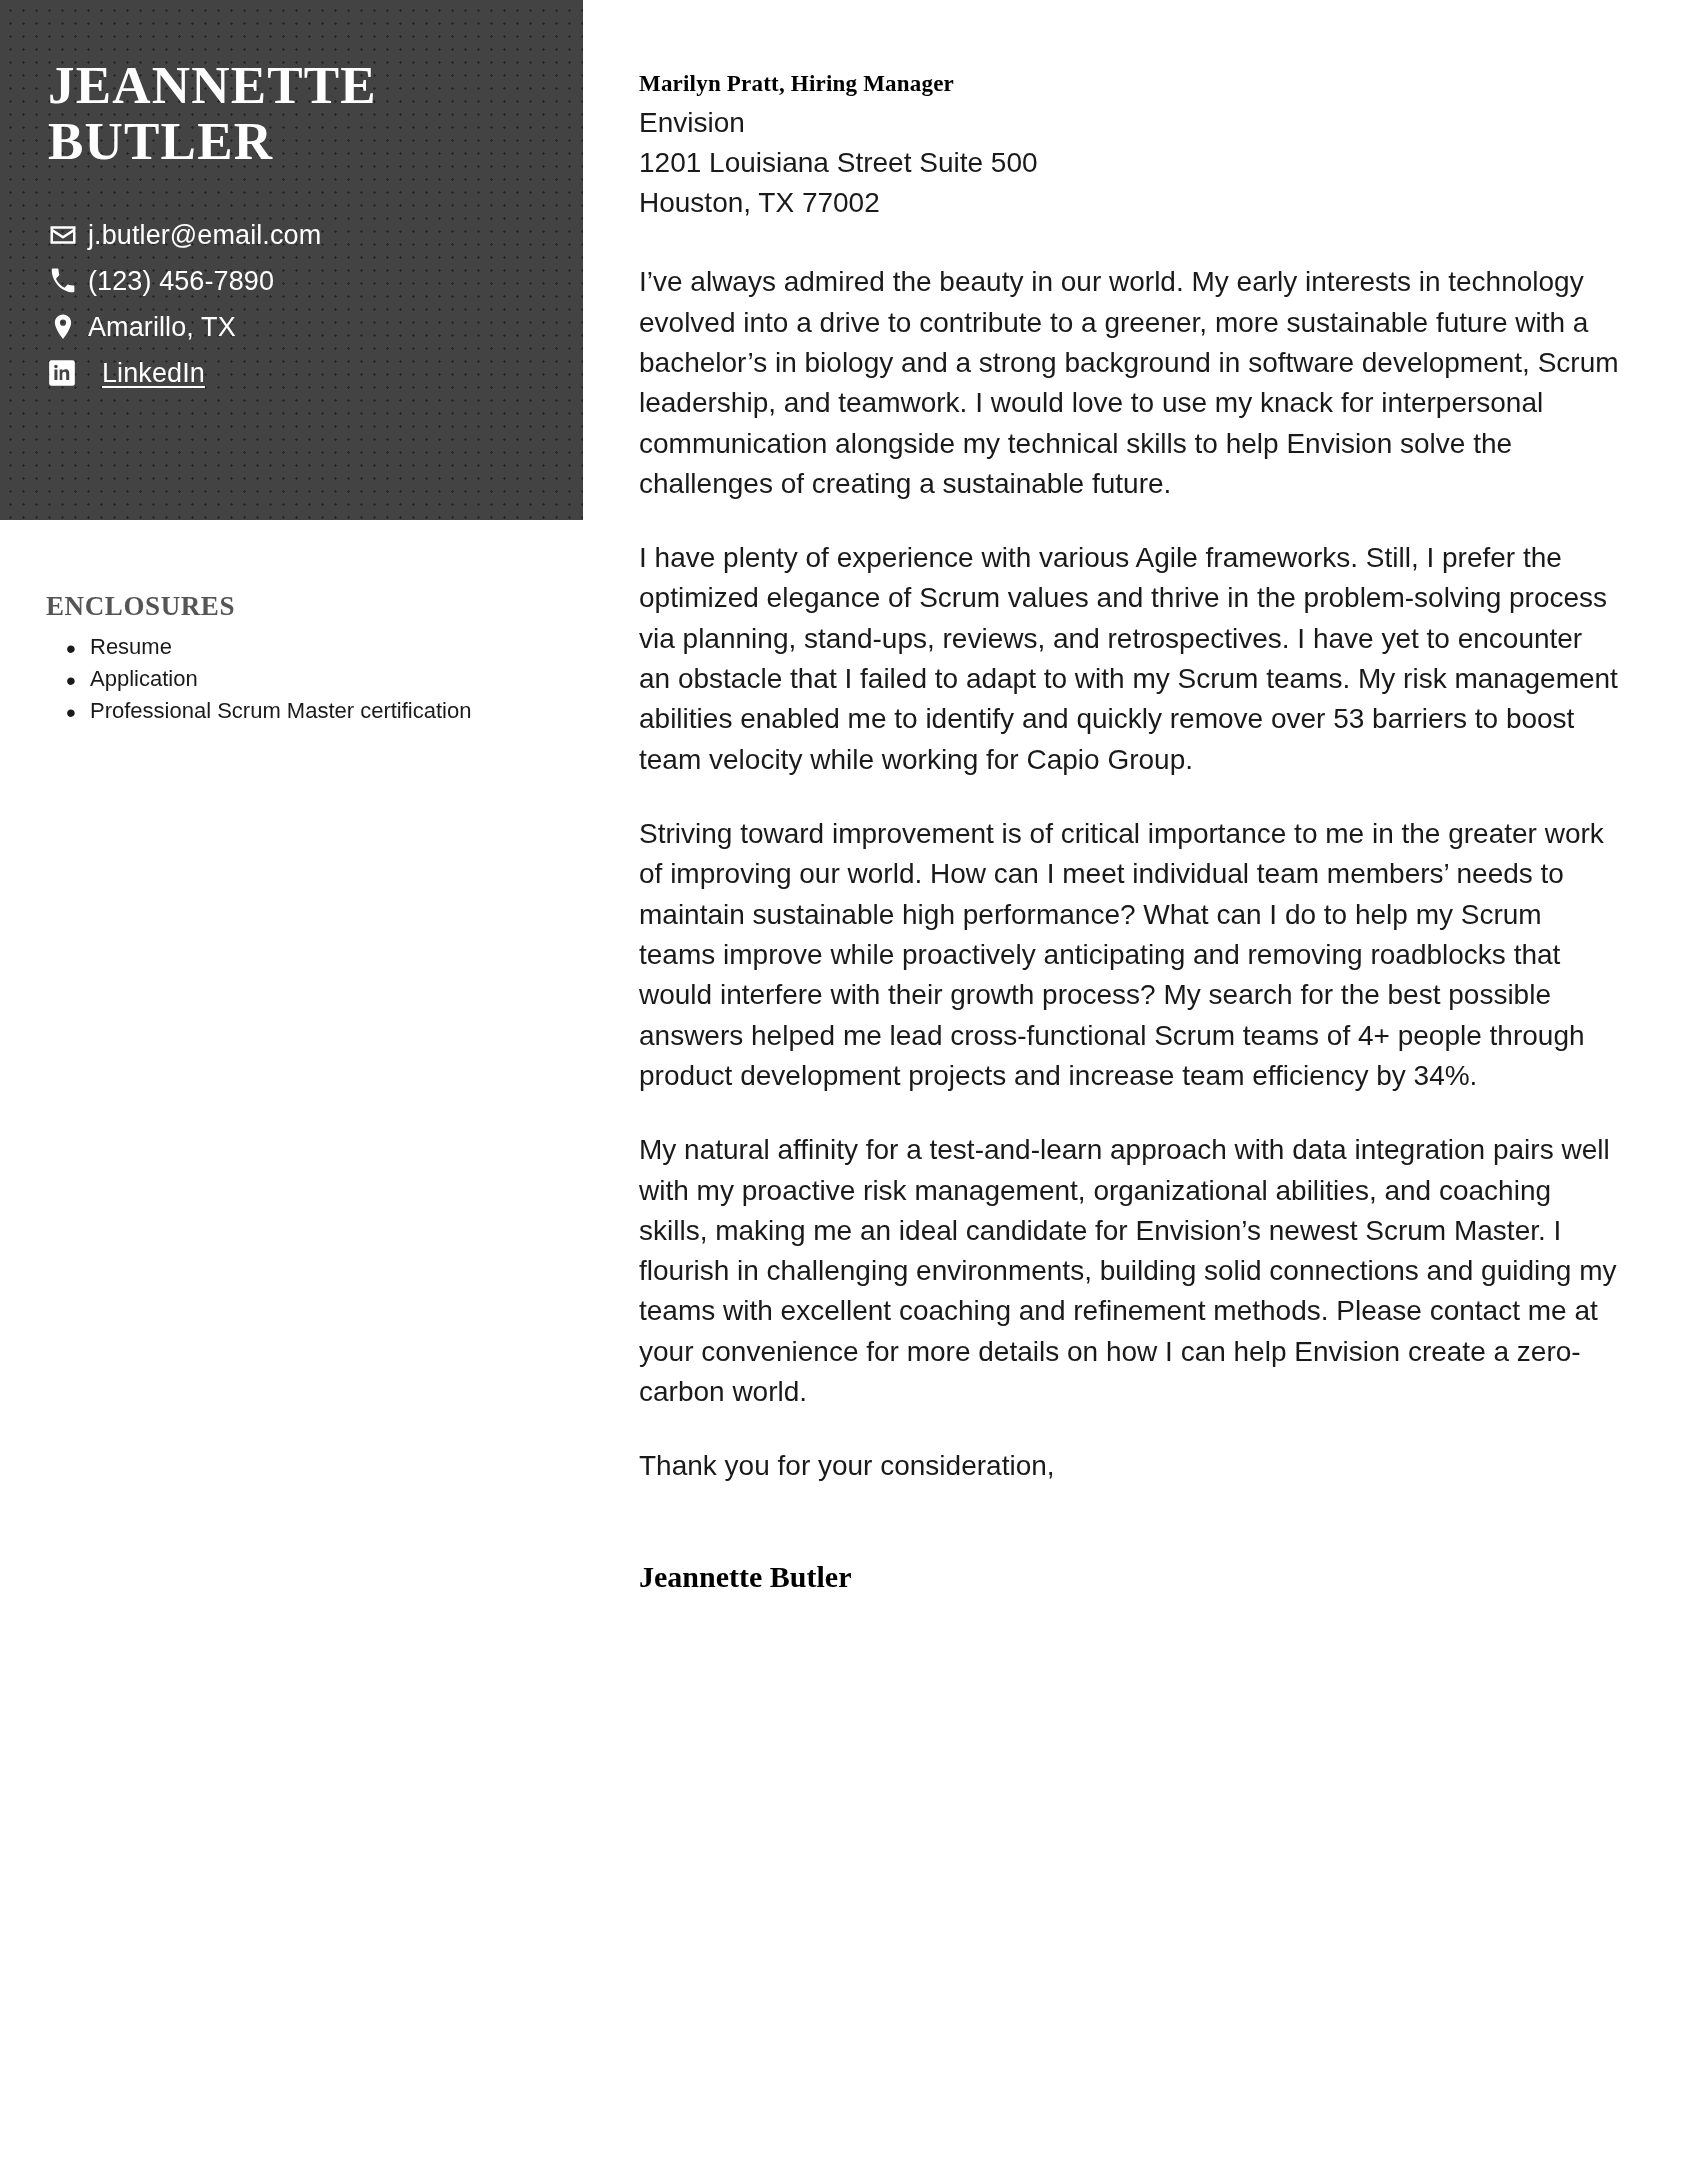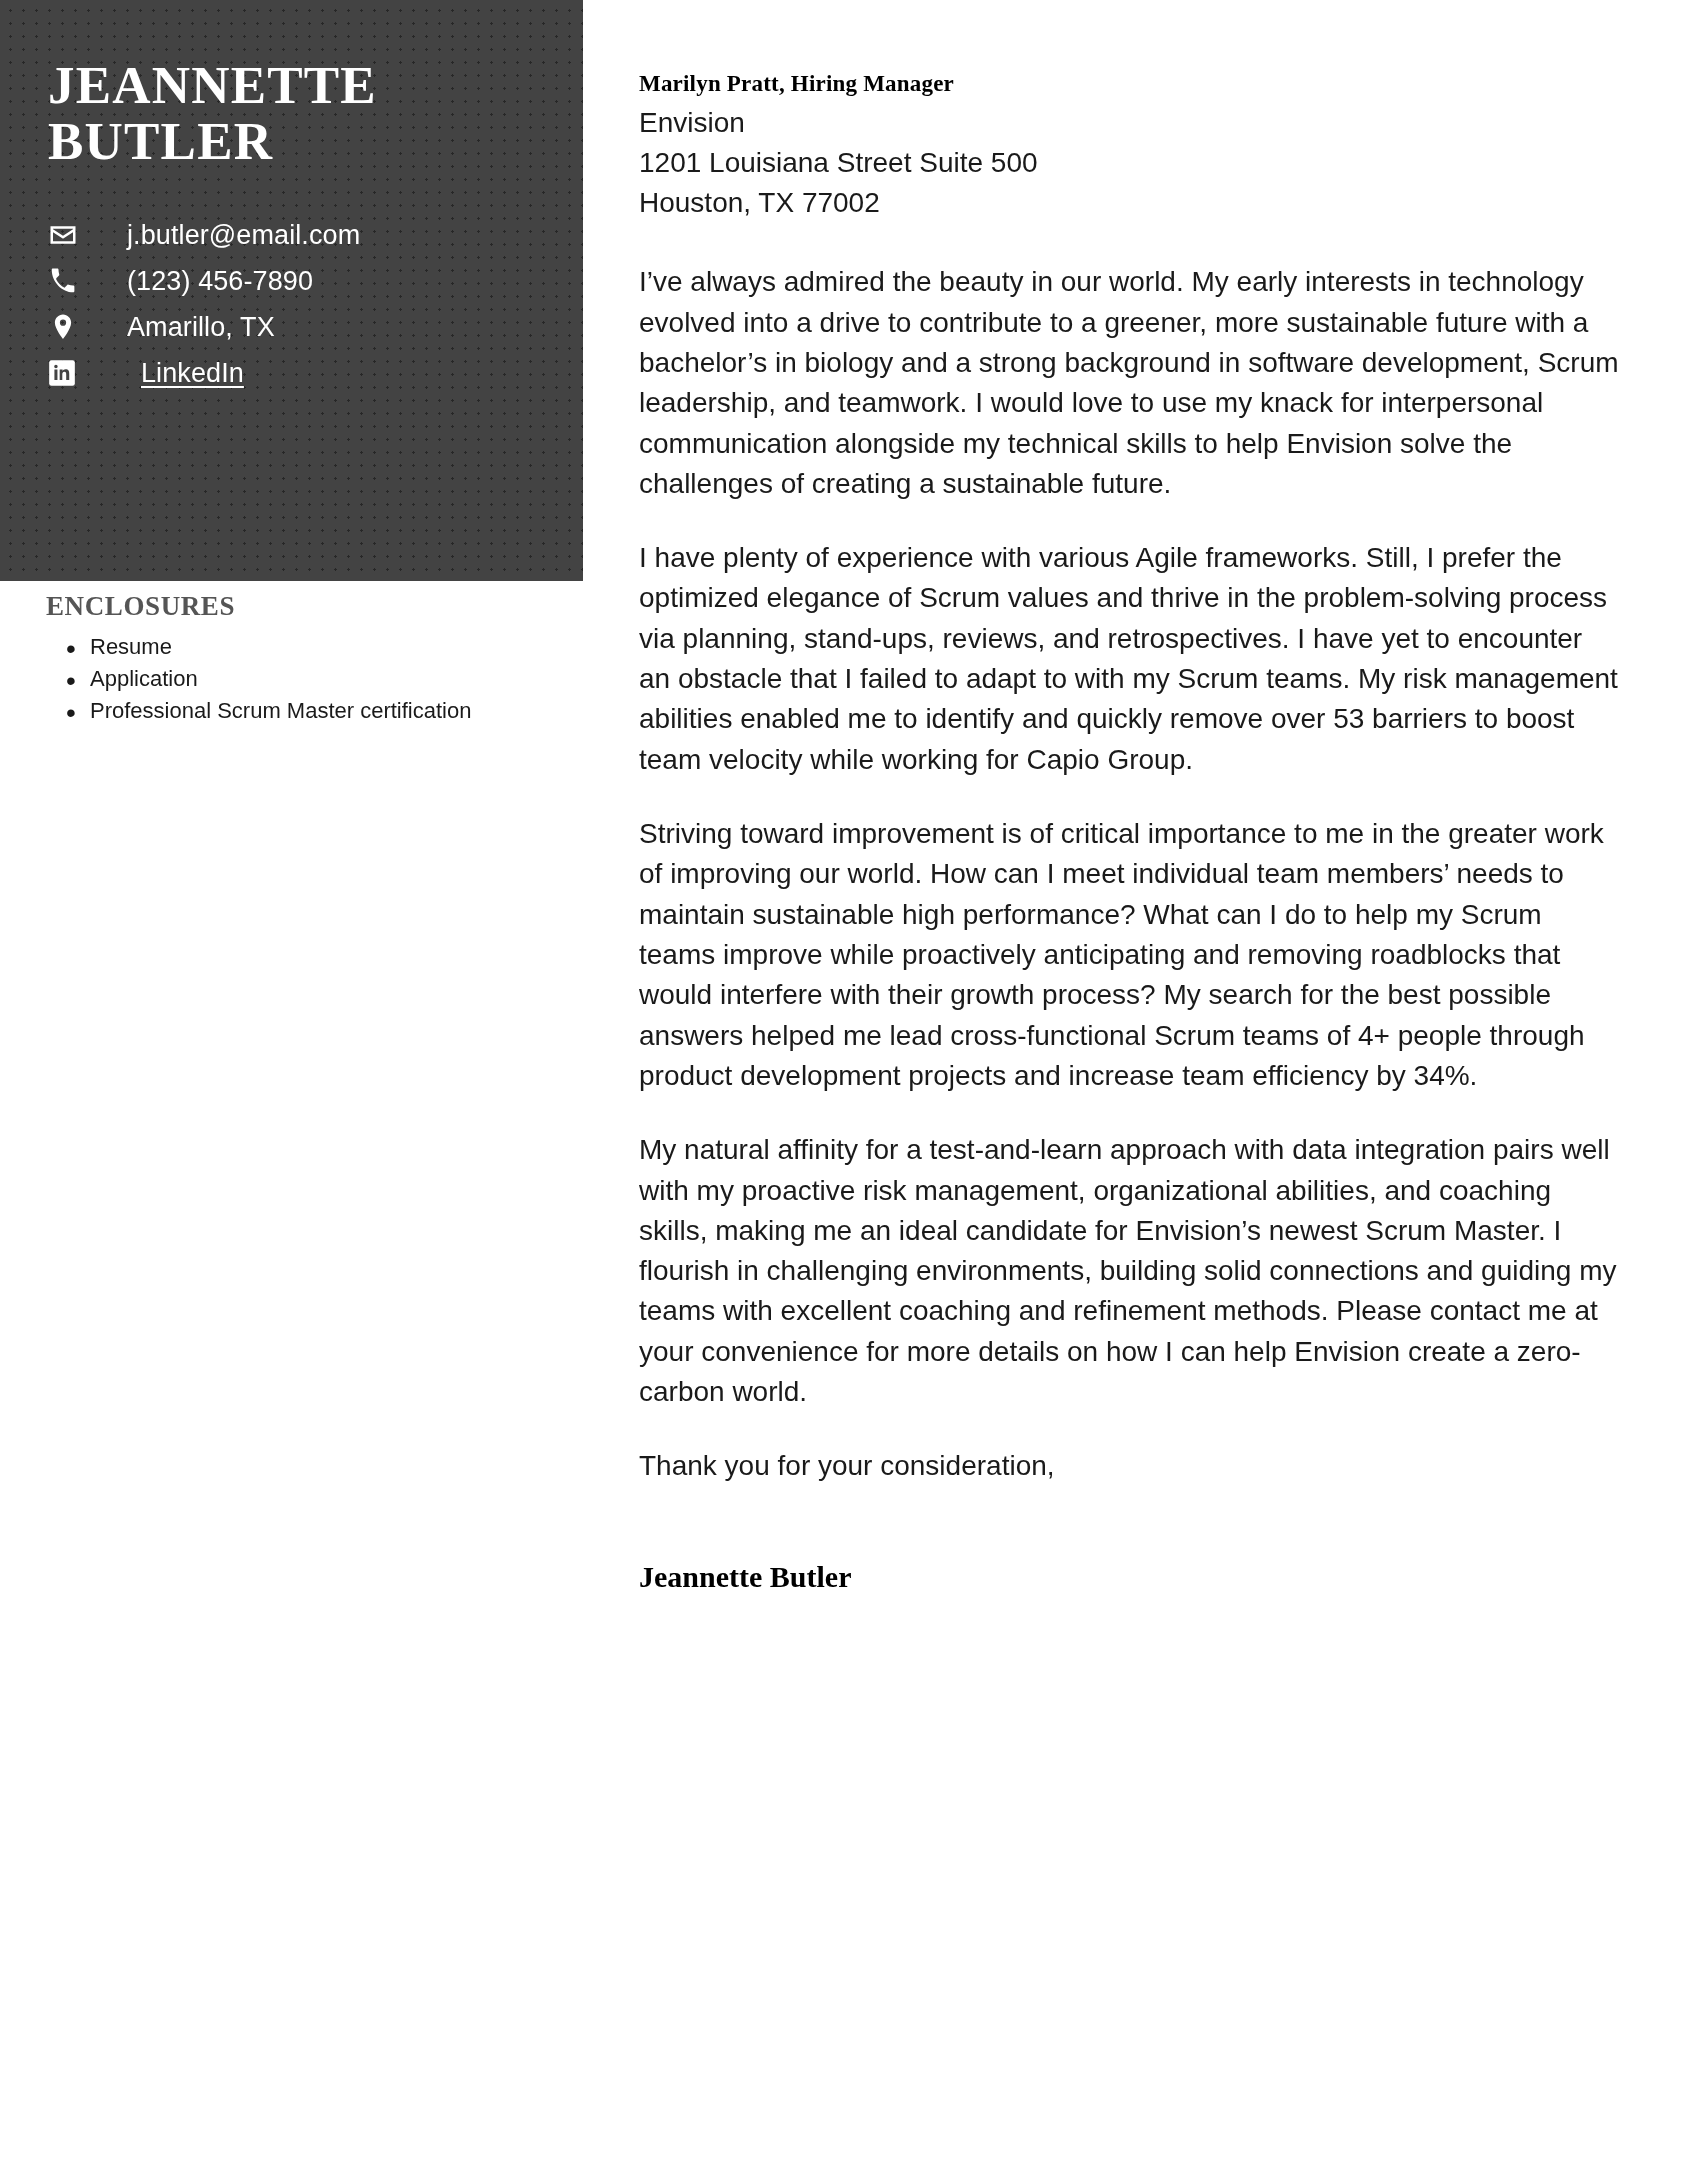--- a/index.html
+++ b/index.html
@@ -12,21 +12,21 @@
     position: relative;
     overflow: hidden;
   }
 
   
   .sidebar-panel {
     position: absolute;
     left: 0;
     top: 0;
     width: 583px;
-    height: 581px;
+    height: 520px;
     background-color: #434343;
     background-image:
       radial-gradient(circle, rgba(0,0,0,0.42) 1.1px, transparent 1.2px);
     background-size: 13px 13px;
     background-position: 4px 4px;
   }
 
   .sidebar-inner {
     position: absolute;
     left: 48px;
@@ -54,21 +54,20 @@
 
   .contact-list {
     margin-top: 44px;
   }
 
   .contact-row {
     display: flex;
     align-items: center;
     height: 44px;
     margin-bottom: 2px;
-    gap: 39px;
   }
 
   .contact-icon {
     width: 34px;
     min-width: 34px;
     display: flex;
     align-items: center;
     justify-content: flex-start;
   }
 

